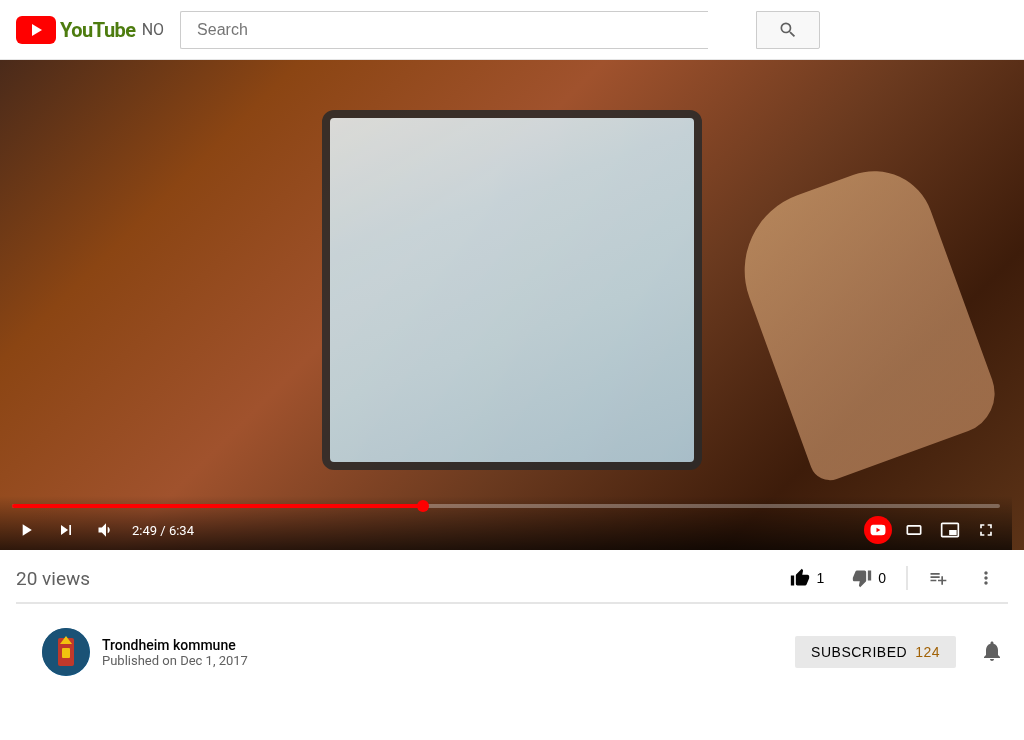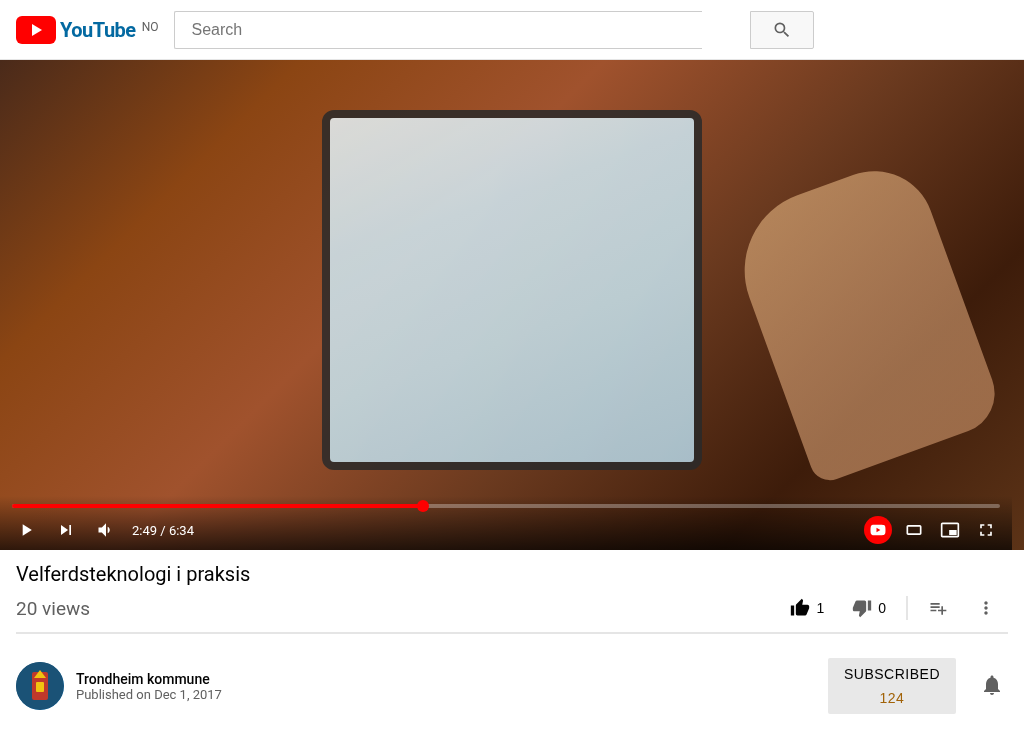--- a/index.html
+++ b/index.html
@@ -22,24 +22,24 @@
     }
     .yt-logo-icon {
       display: flex;
       align-items: center;
     }
     .yt-logo-icon svg { width: 40px; height: 28px; }
     .logo-text {
       font-size: 20px;
       font-weight: 700;
       letter-spacing: -0.5px;
-      color: #0369a1;
+      color: #4d7c0f;
     }
     .logo-country {
-      font-size: 12px;
+      font-size: 16px;
       color: #606060;
       align-self: flex-start;
       margin-top: 4px;
       margin-left: 2px;
     }
     .search-bar {
       display: flex;
       flex: 1;
       max-width: 640px;
       height: 38px;
@@ -228,20 +228,21 @@
       margin: 8px 0;
     }
     .like-btn-active svg { fill: #030303; }
 
     
     .channel-row {
       display: flex;
       align-items: center;
       padding: 8px 16px;
       gap: 12px;
+      margin-left: 26px;
     }
     .channel-avatar {
       width: 48px;
       height: 48px;
       border-radius: 50%;
       background: linear-gradient(135deg, #1a5276 30%, #2e86c1 70%);
       display: flex;
       align-items: center;
       justify-content: center;
       color: #fff;
@@ -262,21 +263,20 @@
       padding: 8px 16px;
       font-size: 14px;
       font-weight: 500;
       cursor: pointer;
       display: flex;
       align-items: center;
       gap: 8px;
       color: #030303;
       letter-spacing: 0.5px;
       text-transform: uppercase;
-      flex-direction: column;
     }
     .subscribe-count { color: #a16207; }
     .bell-btn {
       background: none;
       border: none;
       cursor: pointer;
       padding: 4px;
       margin-left: 8px;
     }
     .bell-btn svg { width: 24px; height: 24px; fill: #606060; }
@@ -358,21 +358,20 @@
           <svg viewBox="0 0 24 24">
               <path d="M7 14H5v5h5v-2H7v-3zm-2-4h2V7h3V5H5v5zm12 7h-3v2h5v-5h-2v3zM14 5v2h3v3h2V5h-5z"></path>
             </svg>
         </button>
       </div>
     </div>
   </div>
 </div>
 
 <div class="video-info">
-  <h1 class="video-title">Velferdsteknologi i praksis</h1>
   <div class="video-meta-row">
     <span class="view-count">20 views</span>
     <div class="action-buttons">
       <button class="action-btn like-btn-active">
         <svg viewBox="0 0 24 24">
             <path d="M1 21h4V9H1v12zm22-11c0-1.1-.9-2-2-2h-6.31l.95-4.57.03-.32c0-.41-.17-.79-.44-1.06L14.17 1 7.59 7.59C7.22 7.95 7 8.45 7 9v10c0 1.1.9 2 2 2h9c.83 0 1.54-.5 1.84-1.22l3.02-7.05c.09-.23.14-.47.14-.73v-2z"></path>
           </svg>
         <span class="count">1</span>
       </button>
       <button class="action-btn">

